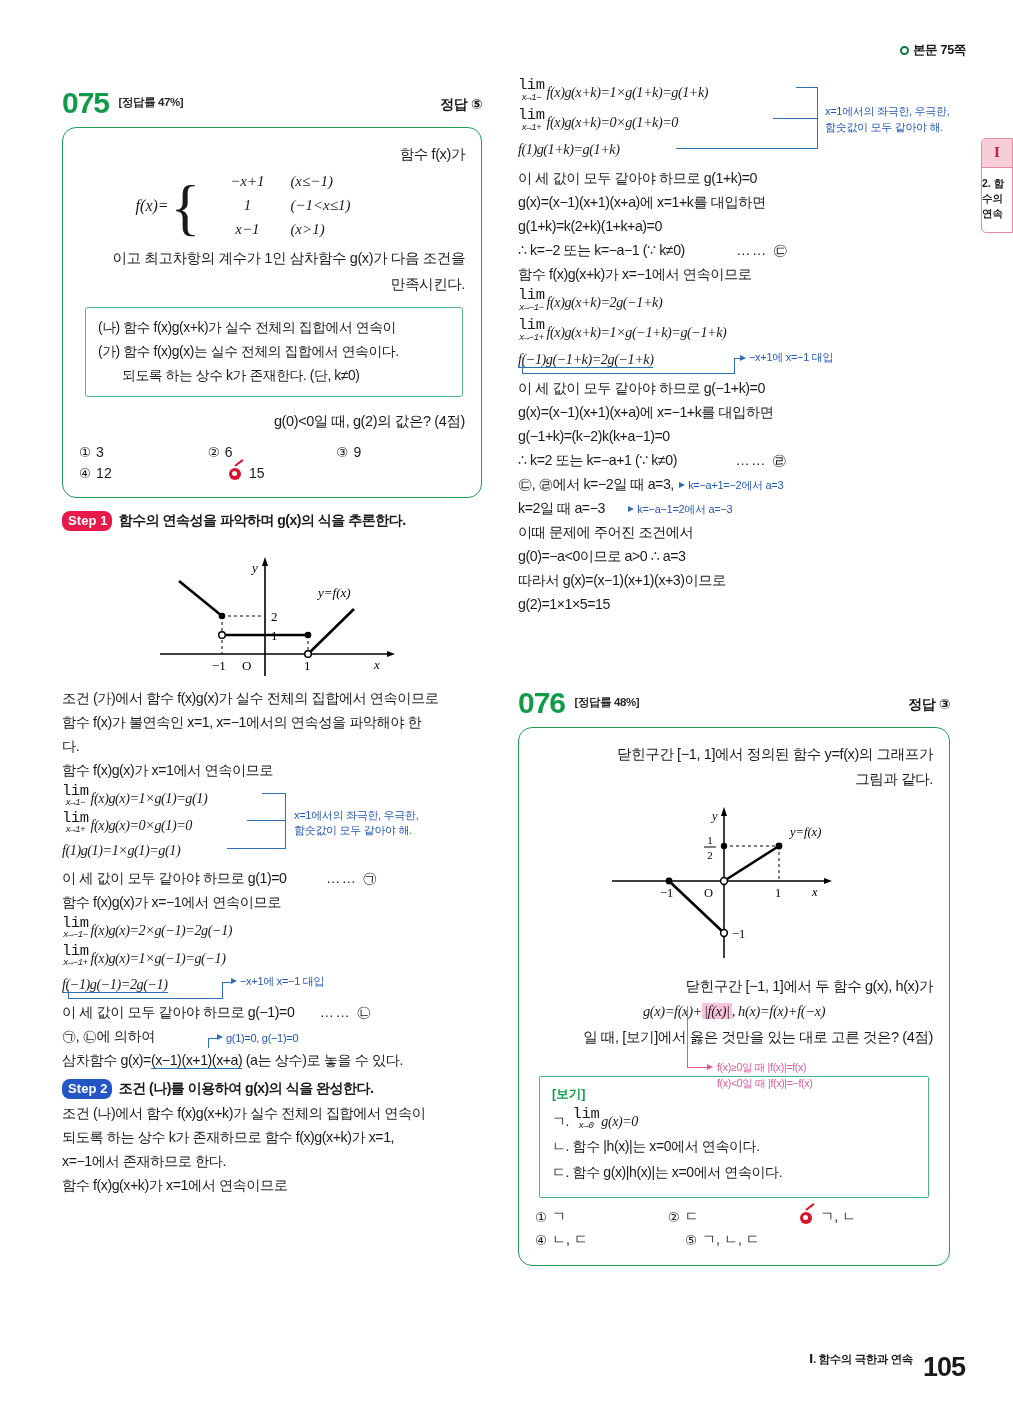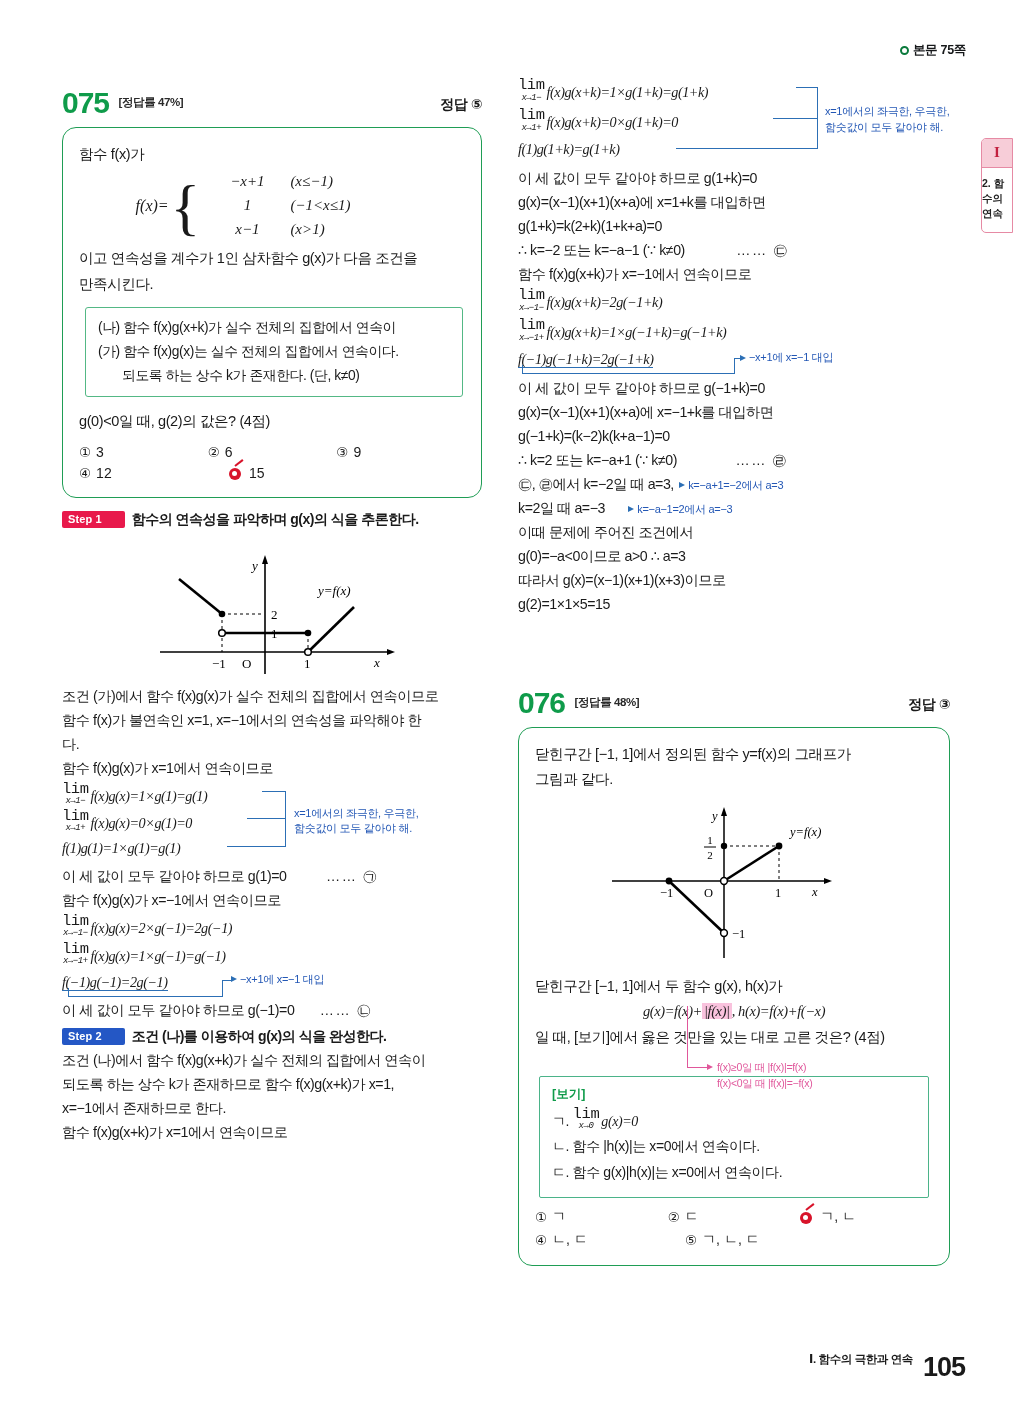--- a/index.html
+++ b/index.html
@@ -30,21 +30,21 @@
   .pnum{font-size:30px;font-weight:bold;color:#0f9b4a;letter-spacing:-1px;line-height:30px;display:inline-block;vertical-align:-2px;}
   .prate{font-size:11.5px;font-weight:bold;color:#2a2a2a;display:inline-block;margin-left:5px;vertical-align:5px;letter-spacing:-0.4px;}
   .ans-right{position:absolute;right:0;top:8px;font-size:14px;font-weight:bold;letter-spacing:-0.5px;}
 
   
   .card{
     border:1.6px solid #1f9d55;border-radius:14px;
     padding:14px 16px 16px 16px;margin-top:5px;
     background:#fff;position:relative;
   }
-  .card-line{font-size:14.5px;line-height:1.75;letter-spacing:-0.4px;}
+  .card-line{font-size:14.5px;line-height:1.75;letter-spacing:-0.4px;text-align:right;}
 
   
   .pw{display:flex;justify-content:center;align-items:center;margin:6px 0 8px 0;}
   .pw-lhs{font-size:16px;margin-right:2px;}
   .pw-brace{font-size:62px;line-height:0.72;font-family:"Liberation Serif",serif;margin:0 4px 0 0;transform:translateY(1px);}
   .pw-rows{display:flex;flex-direction:column;gap:7px;font-size:15px;}
   .pw-row{display:flex;}
   .pw-val{width:86px;text-align:center;}
   .pw-cond{width:118px;}
 
@@ -58,21 +58,21 @@
   .chrow{display:flex;font-size:14px;margin-top:5px;align-items:center;}
   .ch{width:150px;display:flex;align-items:center;gap:5px;}
   .cnum{font-family:"DejaVu Sans",sans-serif;font-size:13.5px;}
   .dart{display:inline-block;width:15px;height:14px;position:relative;}
   .dart .ball{position:absolute;left:0;top:2px;width:12px;height:12px;border-radius:50%;background:#d8132a;}
   .dart .ball:after{content:"";position:absolute;left:3px;top:3px;width:5px;height:5px;border-radius:50%;background:#fff;}
   .dart .stick{position:absolute;left:6px;top:-1px;width:10px;height:2px;background:#d8132a;transform:rotate(-38deg);transform-origin:left center;}
 
   
   .steprow{display:flex;align-items:center;gap:7px;margin:13px 0 3px 0;}
-  .stepbadge{background:#e8194b;color:#fff;font-size:11px;font-weight:bold;padding:2px 23px 3px 6px;border-radius:2px;letter-spacing:0.1px;}
+  .stepbadge{background:#e8194b;color:#fff;font-size:13px;font-weight:bold;padding:2px 4px 3px 6px;border-radius:8px;letter-spacing:0.1px;}
   .steptxt{font-size:14px;font-weight:bold;letter-spacing:-0.5px;}
 
   
   .sol{font-size:14.2px;line-height:1.62;letter-spacing:-0.45px;}
   .sol .ln{margin:1px 0;}
   .lim{display:inline-block;position:relative;font-family:Liberation Mono, monospace;font-style:normal;text-align:center;vertical-align:-3px;margin-right:2px;}
   .lim .lw{display:block;font-size:15.5px;line-height:1;}
   .lim .ls{display:block;font-size:9px;line-height:1.1;font-style:italic;}
   .dots{letter-spacing:1.5px;}
 
@@ -148,21 +148,21 @@
             <span class="pw-val mi">1</span>
             <span class="pw-cond mi">(−1&lt;x≤1)</span>
           </span>
           <span class="pw-row">
             <span class="pw-val mi">x−1</span>
             <span class="pw-cond mi">(x&gt;1)</span>
           </span>
         </span>
       </div>
 
-      <div class="card-line">이고 연속성을 계수가 1인 삼차함수 g(x)가 다음 조건을</div>
+      <div class="card-line">이고 최고차항의 계수가 1인 삼차함수 g(x)가 다음 조건을</div>
       <div class="card-line">만족시킨다.</div>
 
       <div class="subbox">
         <div class="subline">(나) 함수 f(x)g(x+k)가 실수 전체의 집합에서 연속이</div>
         <div class="subline">(가) 함수 f(x)g(x)는 실수 전체의 집합에서 연속이다.</div>
         <div class="subline indent">되도록 하는 상수 k가 존재한다. (단, k≠0)</div>
       </div>
 
       <div class="card-line">g(0)&lt;0일 때, g(2)의 값은? (4점)</div>
 
@@ -297,20 +297,30 @@
       <div class="anno" style="position:absolute;left:178px;top:58px;width:200px;">−x+1에 x=−1 대입</div>
     </div>
 
     <div class="sol">
       <div class="ln">
         <span>이 세 값이 모두 같아야 하므로 g(−1)=0</span>
         <span class="dots" style="margin-left:22px;">…… ㉡</span>
       </div>
     </div>
 
+    <div style="position:relative;height:48px;">
+      <div class="sol ln" style="position:absolute;left:0;top:0;">㉠, ㉡에 의하여</div>
+      <div class="bl-v" style="left:146px;top:13px;height:10px;"></div>
+      <div class="bl-line" style="left:146px;top:13px;width:10px;"></div>
+      <div class="arrow-r" style="left:155px;top:9.5px;"></div>
+      <div class="anno" style="position:absolute;left:164px;top:6px;">g(1)=0, g(−1)=0</div>
+      <div class="sol ln" style="position:absolute;left:0;top:24px;">
+        <span>삼차함수 g(x)=</span><span class="ul-blue">(x−1)(x+1)(x+a)</span><span> (a는 상수)로 놓을 수 있다.</span>
+      </div>
+    </div>
 
     <div class="steprow" style="margin-top:6px;">
       <span class="stepbadge" style="background:#2457c5;">Step 2</span>
       <span class="steptxt">조건 (나)를 이용하여 g(x)의 식을 완성한다.</span>
     </div>
 
     <div class="sol" style="margin-top:3px;">
       <div class="ln">조건 (나)에서 함수 f(x)g(x+k)가 실수 전체의 집합에서 연속이</div>
       <div class="ln">되도록 하는 상수 k가 존재하므로 함수 f(x)g(x+k)가 x=1,</div>
       <div class="ln">x=−1에서 존재하므로 한다.</div>

